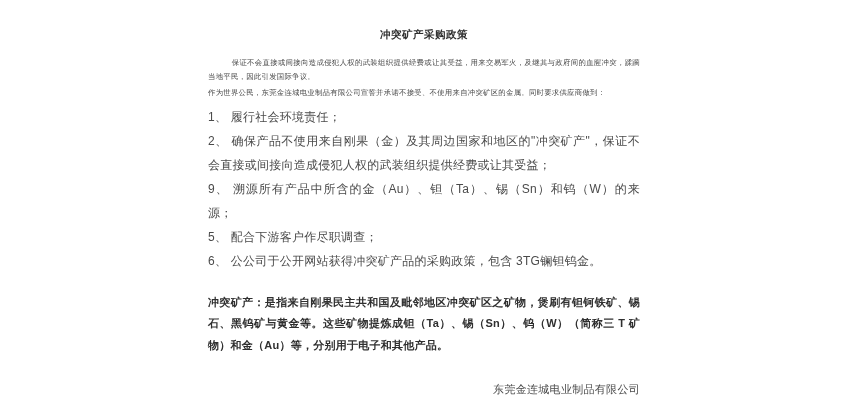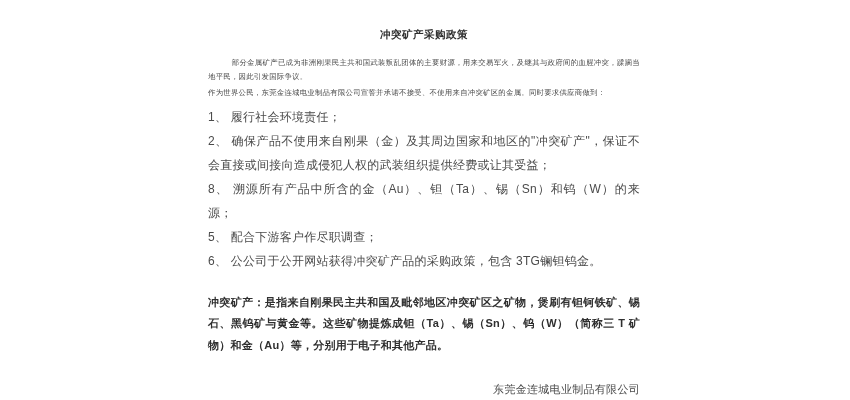--- a/index.html
+++ b/index.html
@@ -79,27 +79,27 @@
   }
 </style>
 </head>
 <body>
 
 <div class="page">
   <div class="doc">
 
     <div class="doc-title">冲突矿产采购政策</div>
 
-    <p class="para indent">部分金属矿产已成为非洲刚果民主共和国武装叛乱团体的主要财源，用来交易军火，及继其与政府间的血腥冲突，蹂躏当地平民，因此引发国际争议。</p>
+    <p class="para indent">保证不会直接或间接向造成侵犯人权的武装组织提供经费或让其受益，用来交易军火，及继其与政府间的血腥冲突，蹂躏当地平民，因此引发国际争议。</p>
     <p class="para gap-top">作为世界公民，东莞金连城电业制品有限公司宣誓并承诺不接受、不使用来自冲突矿区的金属。同时要求供应商做到：</p>
 
     <ul class="list">
       <li>1、 履行社会环境责任；</li>
       <li>2、 确保产品不使用来自刚果（金）及其周边国家和地区的"冲突矿产"，保证不会直接或间接向造成侵犯人权的武装组织提供经费或让其受益；</li>
-      <li>8、 溯源所有产品中所含的金（Au）、钽（Ta）、锡（Sn）和钨（W）的来源；</li>
+      <li>9、 溯源所有产品中所含的金（Au）、钽（Ta）、锡（Sn）和钨（W）的来源；</li>
       <li>5、 配合下游客户作尽职调查；</li>
       <li>6、 公公司于公开网站获得冲突矿产品的采购政策，包含 3TG镧钽钨金。</li>
     </ul>
 
     <div class="bold-block">冲突矿产：是指来自刚果民主共和国及毗邻地区冲突矿区之矿物，煲刷有钽钶铁矿、锡石、黑钨矿与黄金等。这些矿物提炼成钽（Ta）、锡（Sn）、钨（W）（简称三 T 矿物）和金（Au）等，分别用于电子和其他产品。</div>
 
     <div class="signature">东莞金连城电业制品有限公司</div>
 
   </div>
 </div>

